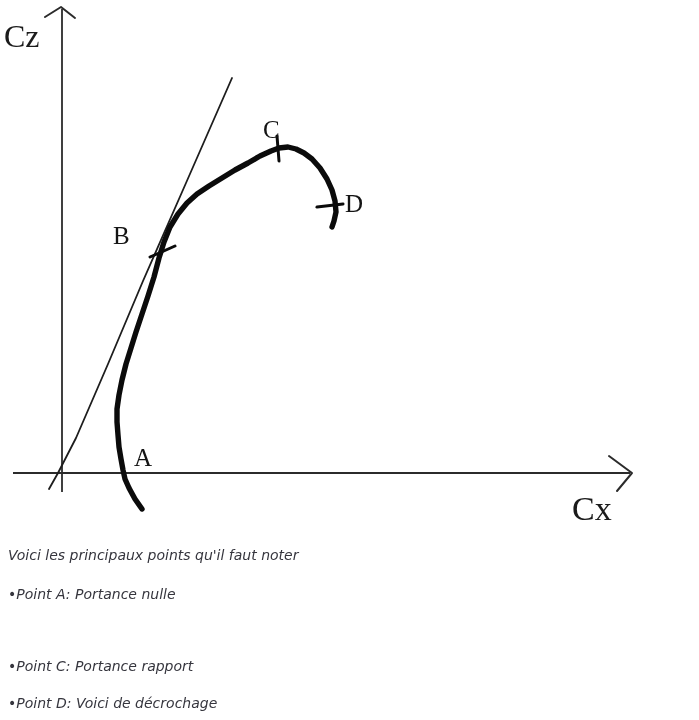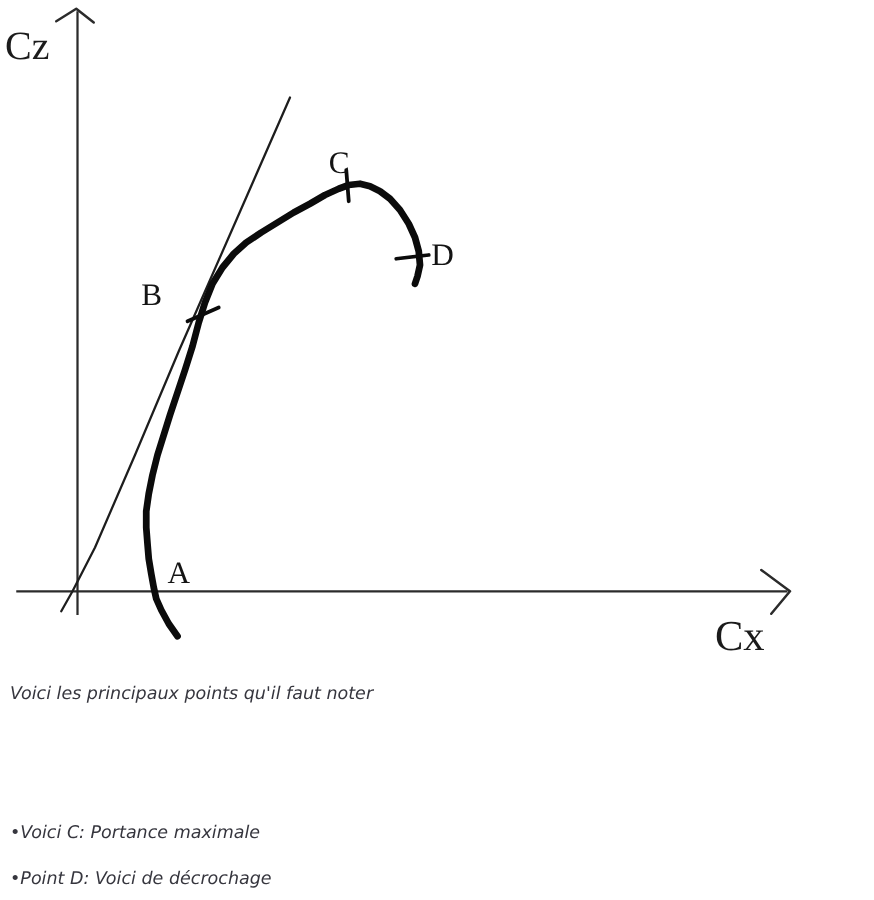--- a/index.html
+++ b/index.html
@@ -59,17 +59,18 @@
         <text x="263" y="138" class="point-label">C</text>
         <text x="345" y="212" class="point-label">D</text>
       </g>
 
     <text class="axis-label axis-label-z" x="4" y="47">Cz</text>
     <text class="axis-label axis-label-x" x="572" y="520">Cx</text>
   </svg>
 
   <div class="notes">
     <div class="note-line" style="top:547px">Voici les principaux points qu'il faut noter</div>
-    <div class="note-line" style="top:658px">•Voici C: Portance maximale</div>
+    <div class="note-line" style="top:586px">•Point A: Portance nulle</div>
+    <div class="note-line" style="top:658px">•Point C: Portance rapport</div>
     <div class="note-line" style="top:695px">•Point D: Voici de décrochage</div>
   </div>
 
 </div>
 
 </body></html>

